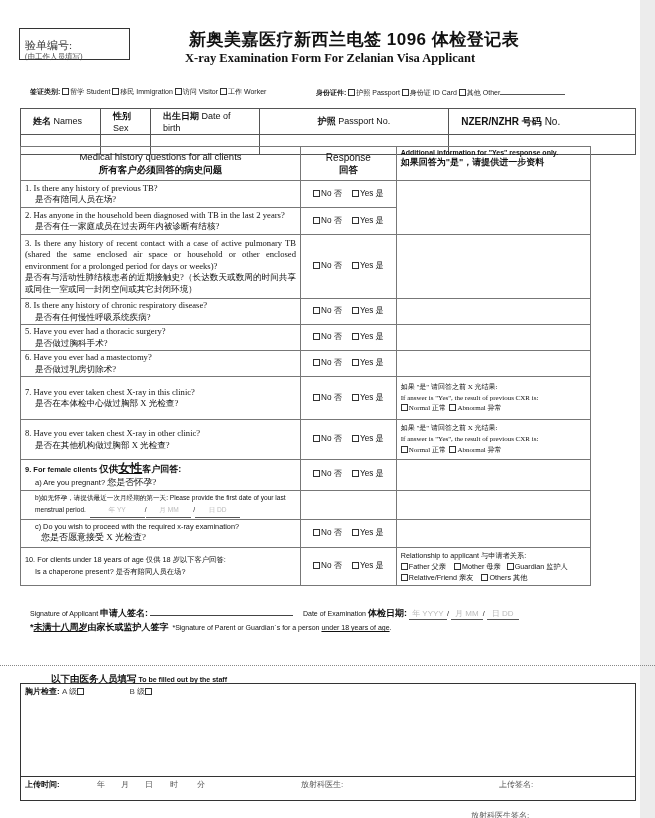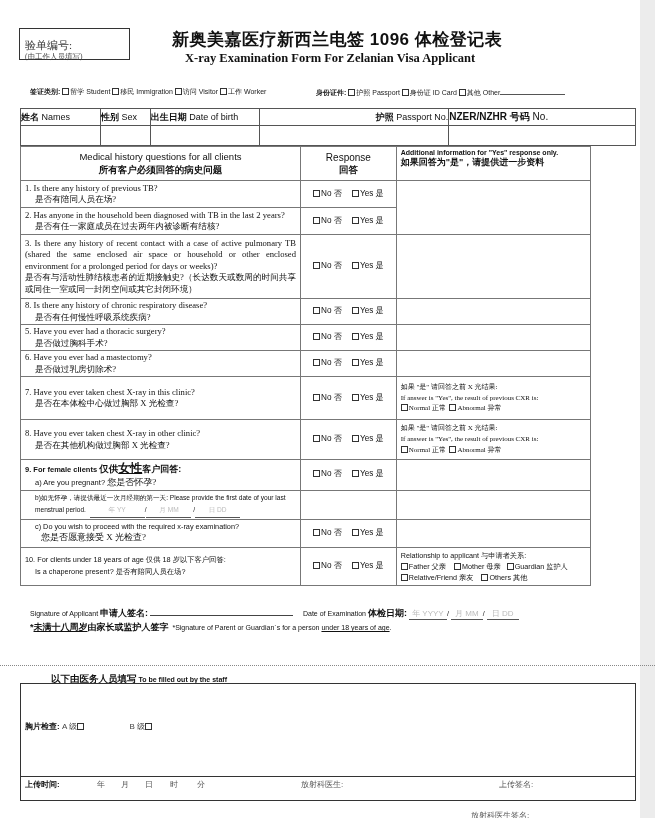--- a/index.html
+++ b/index.html
@@ -2,55 +2,55 @@
 <html><head>
   <meta charset="utf-8">
   <style>
     * { box-sizing: border-box; margin: 0; padding: 0; }
     html, body { width: 655px; height: 818px; background: #ffffff; overflow: hidden; }
     body { position: relative; font-family: "Liberation Serif", "DejaVu Serif", serif; color: #111; }
     .sans { font-family: "Liberation Sans", "DejaVu Sans", sans-serif; }
     .serif { font-family: "Liberation Serif", "DejaVu Serif", serif; }
     .right-margin { position: absolute; left: 640px; top: 0; width: 15px; height: 818px; background: #ececec; }
 
-    .title-cn { position: absolute; left: 172px; top: 28px; font-size: 17px; font-weight: bold; font-family: "Liberation Sans", "DejaVu Sans", sans-serif; letter-spacing: 0.5px; }
+    .title-cn { position: absolute; left: 189px; top: 28px; font-size: 17px; font-weight: bold; font-family: "Liberation Sans", "DejaVu Sans", sans-serif; letter-spacing: 0.5px; }
     .title-en { position: absolute; left: 185px; top: 51px; font-size: 12.5px; font-weight: bold; }
     .ref-box { position: absolute; left: 19px; top: 28px; width: 111px; height: 32px; border: 1px solid #333; padding: 9px 5px; }
     .ref-box .l1 { font-size: 11px; color: #333; }
     .ref-box .l2 { font-size: 7.5px; color: #444; margin-top: -1px; }
 
     .visa-line { position: absolute; left: 30px; top: 87px; font-size: 7px; white-space: nowrap; color: #222; }
     .id-line { position: absolute; left: 316px; top: 87px; font-size: 7px; white-space: nowrap; color: #222; }
     .bold-lbl { font-weight: bold; }
     .blank-other { display: inline-block; width: 65px; border-bottom: 1px solid #555; height: 8px; vertical-align: baseline; }
 
     table { border-collapse: collapse; position: absolute; }
     .t-info { left: 20px; top: 108px; width: 616px; border: 1.5px solid #333; }
-    .t-info td { border: 1px solid #555; font-size: 9px; height: 14px; padding: 1px 0; vertical-align: middle; }
+    .t-info td { border: 1px solid #555; font-size: 9px; height: 14px; padding: 1px 12px; vertical-align: middle; }
     .t-info tr.vals td { height: 20px; }
 
     .t-med { left: 20px; top: 146px; width: 571px; border: 1.6px solid #222; }
     .t-med td { border: 1px solid #777; font-size: 8.6px; padding: 1px 4px; vertical-align: middle; line-height: 1.32; }
     .t-med .hdr { text-align: center; font-family: "Liberation Sans", "DejaVu Sans", sans-serif; font-size: 9.5px; }
     .t-med .resp { text-align: center; white-space: nowrap; font-size: 8.2px; }
     .t-med .addl { font-size: 7px; line-height: 1.55; }
     .cn { padding-left: 10px; }
     .cb { display: inline-block; width: 7px; height: 7px; border: 1px solid #333; vertical-align: -1px; margin-right: 1px; }
     .gap { display: inline-block; width: 10px; }
     .ul-blank { display: inline-block; border-bottom: 1px solid #555; color: #bbb; text-align: center; }
 
     .sig-line { position: absolute; left: 30px; top: 607px; font-size: 7px; white-space: nowrap; font-family: "Liberation Sans", "DejaVu Sans", sans-serif; }
     .sig-blank { display: inline-block; width: 143px; border-bottom: 1px solid #444; height: 8px; vertical-align: baseline; margin-right: 8px; }
     .sig-note { position: absolute; left: 30px; top: 621px; font-size: 7px; white-space: nowrap; font-family: "Liberation Sans", "DejaVu Sans", sans-serif; }
     .sig-note .big { font-size: 9px; font-weight: bold; }
     .dotline { position: absolute; left: 0; top: 665px; width: 655px; border-top: 1px dotted #888; }
     .staff-title { position: absolute; left: 32px; top: 673px; font-size: 7px; font-family: "Liberation Sans", "DejaVu Sans", sans-serif; white-space: nowrap; }
     .staff-title .big { font-size: 9.5px; font-weight: bold; padding-left: 19px; }
     .staff-box { position: absolute; left: 20px; top: 683px; width: 616px; height: 118px; border: 1.5px solid #333; }
-    .staff-box .row1 { position: absolute; left: 4px; top: 2px; font-size: 8px; font-family: "Liberation Sans", "DejaVu Sans", sans-serif; white-space: nowrap; margin-top: 35px; }
+    .staff-box .row1 { position: absolute; left: 4px; top: 2px; font-size: 8px; font-family: "Liberation Sans", "DejaVu Sans", sans-serif; white-space: nowrap; }
     .staff-box .rad-sig { position: absolute; left: 450px; top: 80px; font-size: 8px; color: #555; margin-top: 46px; }
     .staff-box .divider { position: absolute; left: 0; top: 92px; width: 100%; border-top: 1.5px solid #333; }
     .staff-box .row2 { position: absolute; left: 4px; top: 95px; width: 600px; font-size: 8px; color: #555; white-space: nowrap; }
     .staff-box .row2 span { position: absolute; }
   </style>
 </head>
 <body>
 
 <div class="right-margin"></div>
 
@@ -81,21 +81,21 @@
       <col style="width:50px">
       <col style="width:109px">
       <col style="width:190px">
       <col style="width:187px">
     </colgroup>
   <tbody>
       <tr>
     <td><b>姓名</b> <span>Names</span></td>
     <td><b>性别</b> <span>Sex</span></td>
     <td><b>出生日期</b> <span>Date of birth</span></td>
-    <td style="text-align:right"><b>护照</b> <span>Passport No.</span></td>
+    <td style="text-align:center"><b>护照</b> <span>Passport No.</span></td>
     <td style="text-align:left;font-size:10px"><b>NZER/NZHR 号码</b> <span>No.</span></td>
   </tr>
   <tr class="vals">
     <td></td>
     <td></td>
     <td></td>
     <td></td>
     <td></td>
   </tr>
 </tbody>

